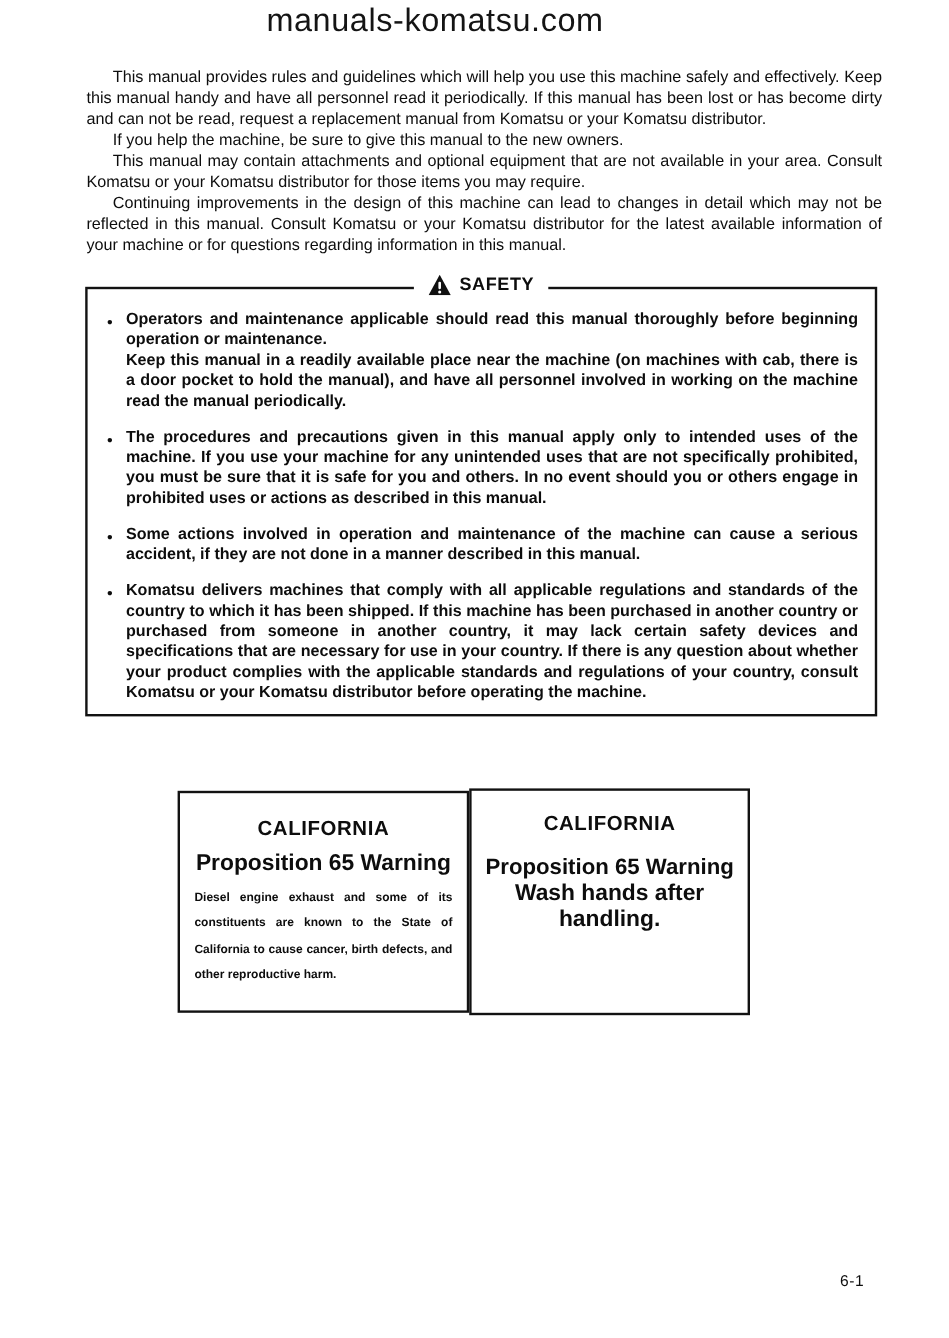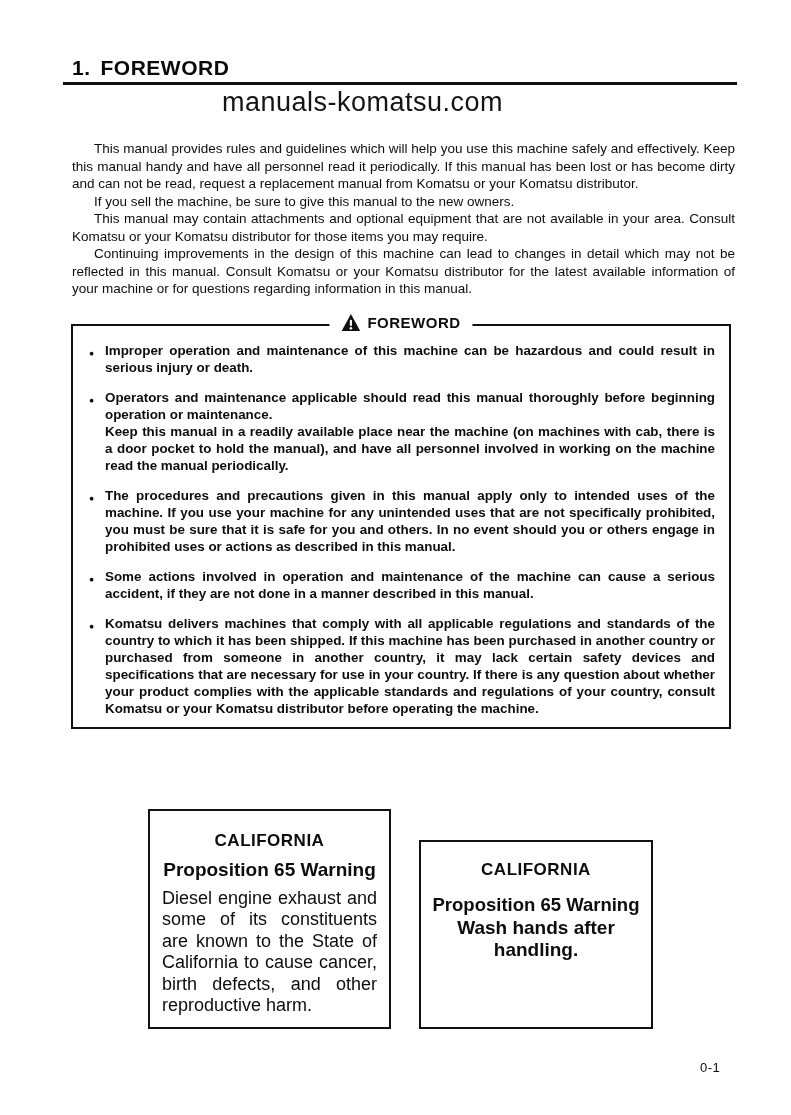--- a/index.html
+++ b/index.html
@@ -20,70 +20,64 @@
   .warning-box{position:relative;margin:26px 0 0 71px;width:660px;box-sizing:border-box;border:2px solid #121212;border-top:2.5px solid #121212;padding:16px 14px 8px 16px;}
   .warning-title{position:absolute;top:-12px;left:50%;transform:translateX(-50%);background:#ffffff;padding:0 12px;display:flex;align-items:center;gap:7px;font-size:15px;font-weight:bold;letter-spacing:.5px;white-space:nowrap;}
   .warning-title svg{display:block;}
   .warning-list{list-style:none;margin:0;padding:0;}
   .warning-list li{position:relative;padding-left:16px;margin-bottom:13px;font-size:13.4px;font-weight:bold;line-height:17px;text-align:justify;}
   .warning-list li:last-child{margin-bottom:2px;}
   .warning-list li::before{content:"●";position:absolute;left:0;top:3.5px;font-size:8.5px;}
   .warning-list li p{margin:0;}
 
   
-  .ca-boxes{display:flex;margin:80px 0 0 148px;gap:28px;align-items:flex-end;}
+  .ca-boxes{display:flex;margin:60px 0 0 148px;align-items:center;}
   .ca-box{box-sizing:border-box;border:2.5px solid #121212;background:#fff;}
   .ca-box-1{width:243px;min-height:185px;padding:14px 12px 10px 12px;}
   .ca-box-2{width:234px;min-height:189px;padding:12px 9px 10px 9px;}
   .ca-title{text-align:center;font-weight:bold;font-size:17px;letter-spacing:.5px;}
   .ca-box-1 .ca-title{margin-top:6px;}
   .ca-box-2 .ca-title{margin-top:6px;}
   .ca-subtitle{text-align:center;font-weight:bold;font-size:19px;}
   .ca-box-1 .ca-subtitle{margin-top:8px;}
   .ca-box-2 .ca-subtitle{margin-top:14px;font-size:18.5px;}
-  .ca-box-1 .ca-body{margin:7px 0 0 0;font-size:18px;font-weight:normal;line-height:21.5px;text-align:justify;}
+  .ca-box-1 .ca-body{margin:7px 0 0 0;font-size:10px;font-weight:bold;line-height:21.5px;text-align:justify;}
   .ca-box-2 .ca-body{margin:2px 0 0 0;font-size:13.6px;line-height:15.6px;letter-spacing:.2px;text-align:left;}
   .ca-footer{margin-top:1px;font-size:19px;font-weight:bold;text-align:center;}
 
   
   .page-number{position:absolute;left:700px;top:1060px;font-size:13px;letter-spacing:.5px;color:#0d0d0d;}
 </style>
 </head>
 <body>
 
 <div class="page">
 
-  <div class="header">
-    <h1><span class="sec-no">1.</span><span>FOREWORD</span></h1>
-  </div>
 
   <div class="watermark">manuals-komatsu.com</div>
 
   <section class="intro">
     <p>This manual provides rules and guidelines which will help you use this machine safely and effectively. Keep this manual handy and have all personnel read it periodically. If this manual has been lost or has become dirty and can not be read, request a replacement manual from Komatsu or your Komatsu distributor.</p>
-    <p>If you sell the machine, be sure to give this manual to the new owners.</p>
+    <p>If you help the machine, be sure to give this manual to the new owners.</p>
     <p>This manual may contain attachments and optional equipment that are not available in your area. Consult Komatsu or your Komatsu distributor for those items you may require.</p>
     <p>Continuing improvements in the design of this machine can lead to changes in detail which may not be reflected in this manual. Consult Komatsu or your Komatsu distributor for the latest available information of your machine or for questions regarding information in this manual.</p>
   </section>
 
   <section class="warning-box">
     <div class="warning-title">
       <span>
         <svg width="19" height="17" viewBox="0 0 24 22">
           <path d="M12 0 L24 22 L0 22 Z" fill="#101010"></path>
           <rect x="10.6" y="7.5" width="2.8" height="8" rx="1.2" fill="#ffffff"></rect>
           <circle cx="12" cy="18.6" r="1.7" fill="#ffffff"></circle>
         </svg>
       </span>
-      <span>FOREWORD</span>
+      <span>SAFETY</span>
     </div>
     <ul class="warning-list">
-      <li>
-        <p>Improper operation and maintenance of this machine can be hazardous and could result in serious injury or death.</p>
-      </li>
       <li>
         <p>Operators and maintenance applicable should read this manual thoroughly before beginning operation or maintenance.</p>
         <p>Keep this manual in a readily available place near the machine (on machines with cab, there is a door pocket to hold the manual), and have all personnel involved in working on the machine read the manual periodically.</p>
       </li>
       <li>
         <p>The procedures and precautions given in this manual apply only to intended uses of the machine. If you use your machine for any unintended uses that are not specifically prohibited, you must be sure that it is safe for you and others. In no event should you or others engage in prohibited uses or actions as described in this manual.</p>
       </li>
       <li>
         <p>Some actions involved in operation and maintenance of the machine can cause a serious accident, if they are not done in a manner described in this manual.</p>
       </li>
@@ -99,15 +93,15 @@
       <div class="ca-subtitle">Proposition 65 Warning</div>
       <p class="ca-body">Diesel engine exhaust and some of its constituents are known to the State of California to cause cancer, birth defects, and other reproductive harm.</p>
     </div>
     <div class="ca-box ca-box-2">
       <div class="ca-title">CALIFORNIA</div>
       <div class="ca-subtitle">Proposition 65 Warning</div>
       <div class="ca-footer">Wash hands after handling.</div>
     </div>
   </div>
 
-  <div class="page-number">0-1</div>
+  <div class="page-number">6-1</div>
 
 </div>
 
 </body></html>

